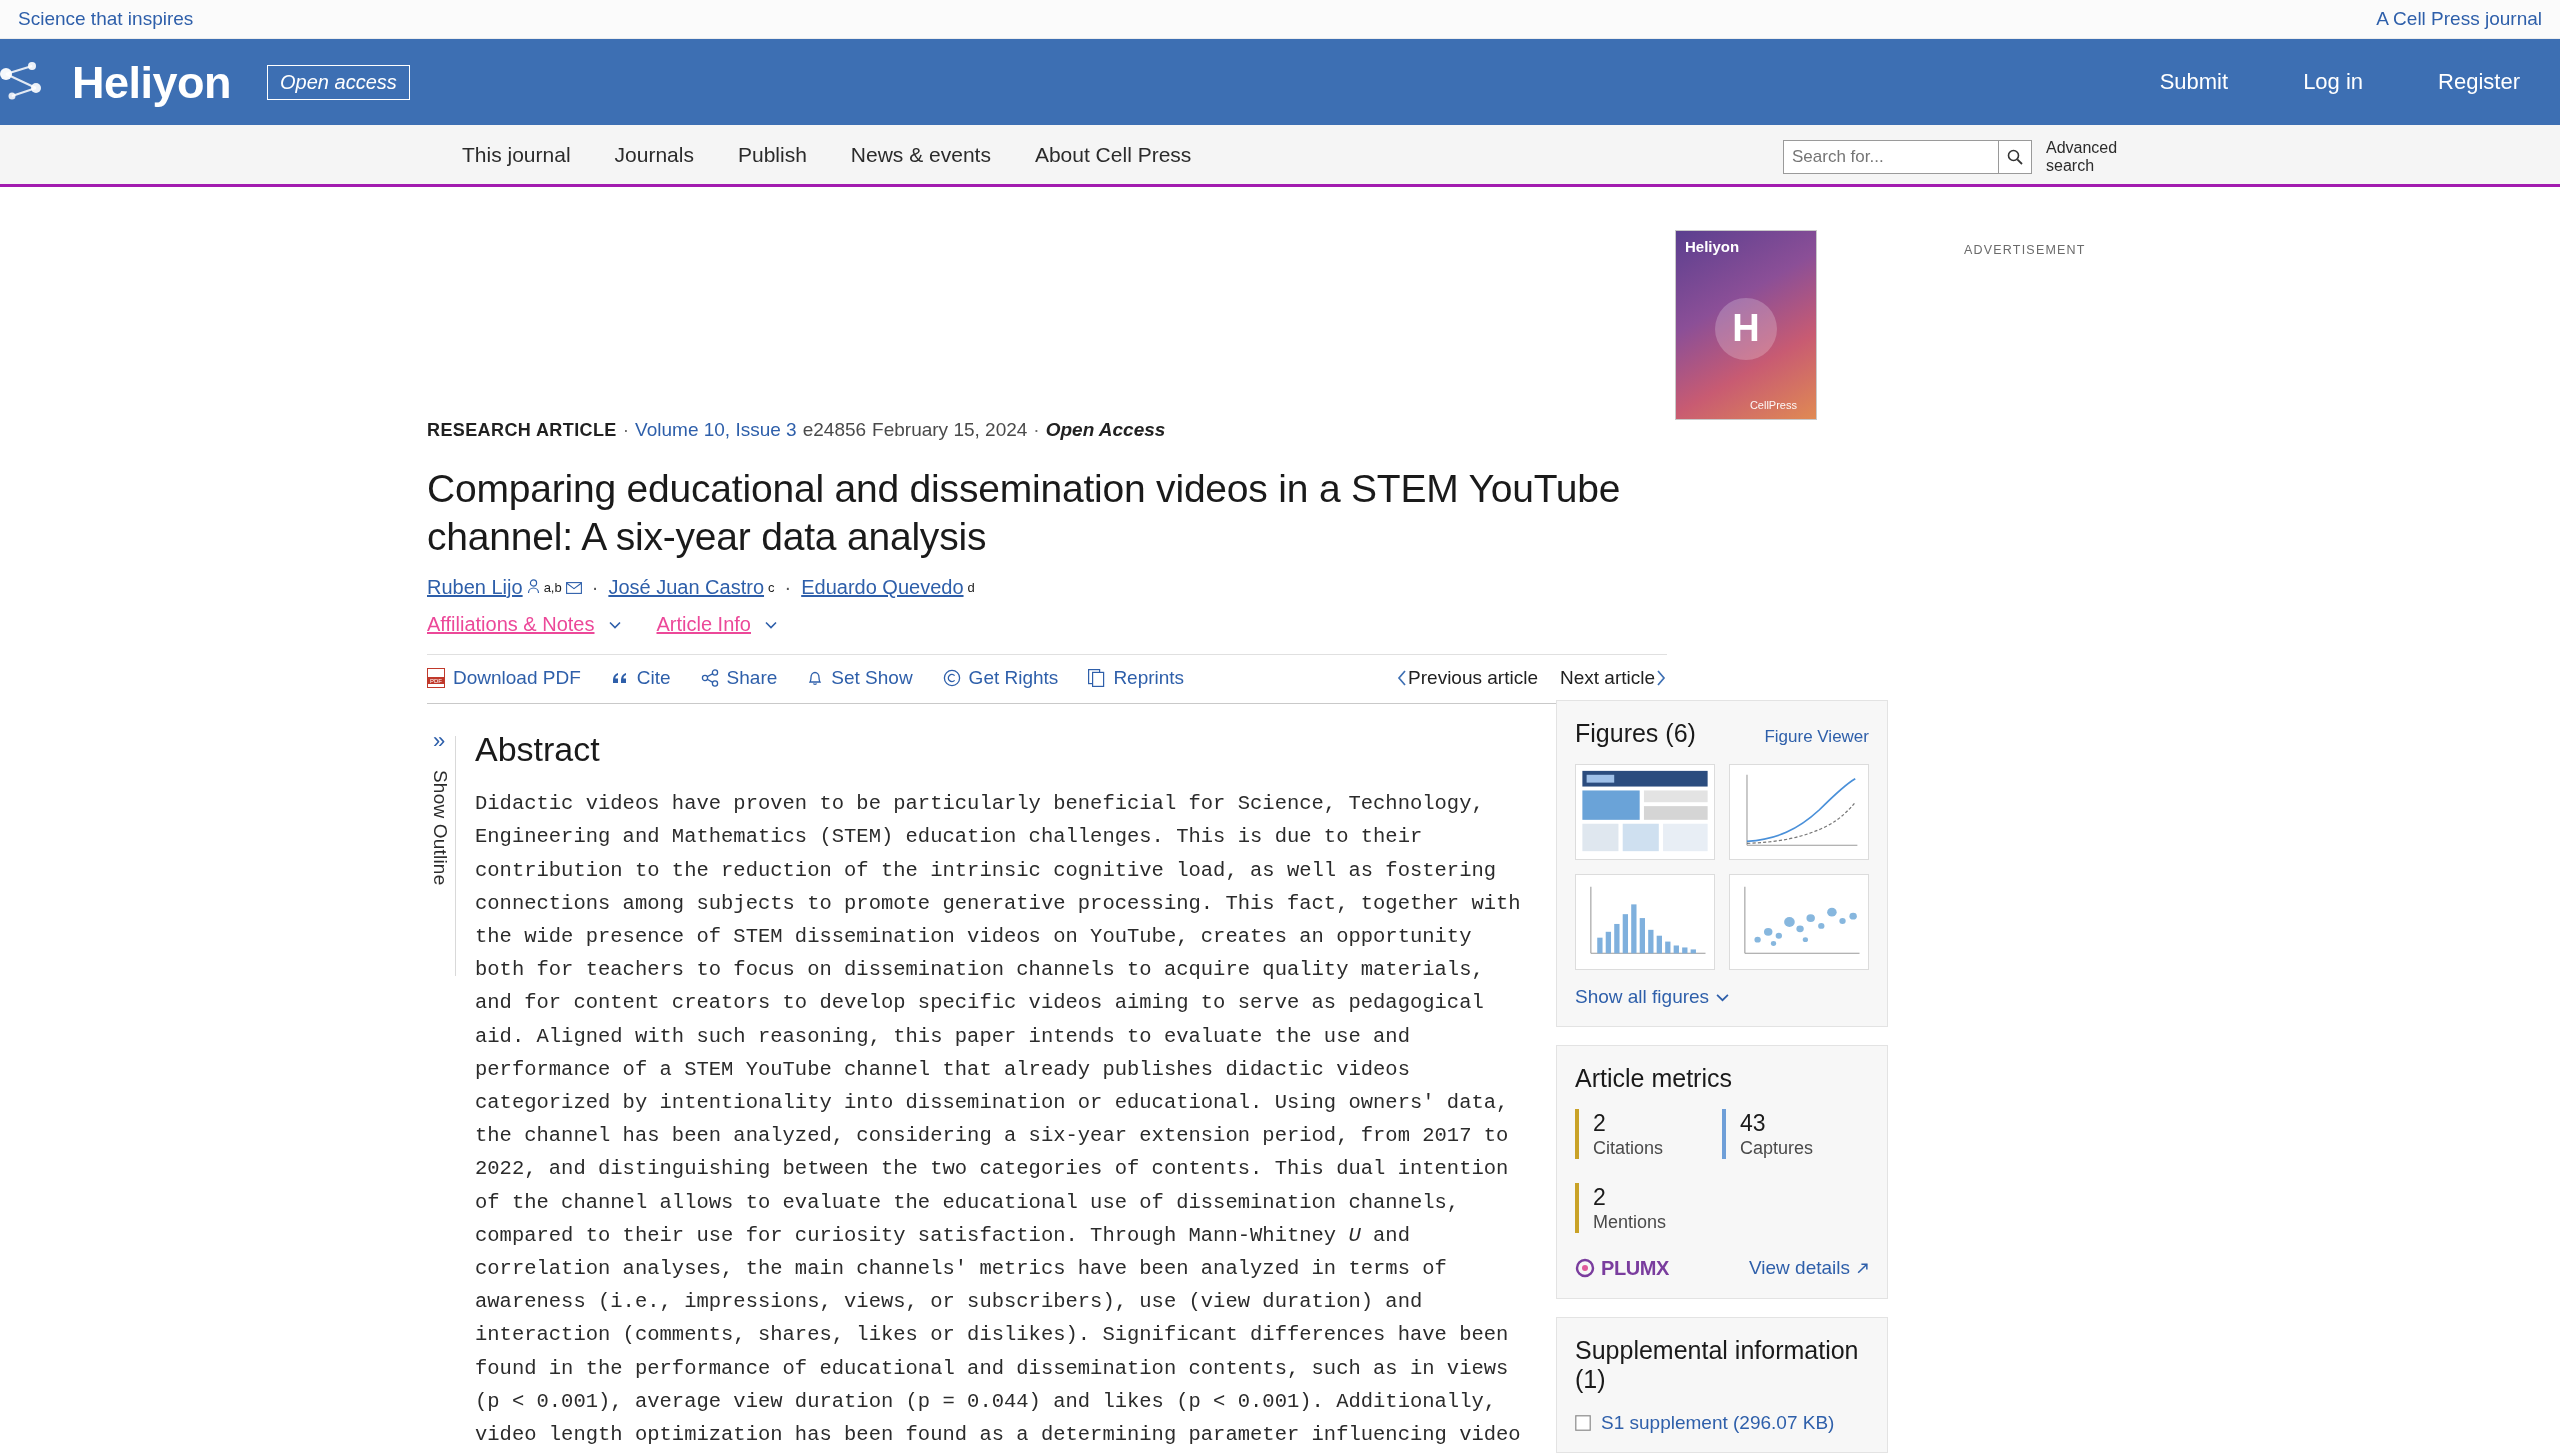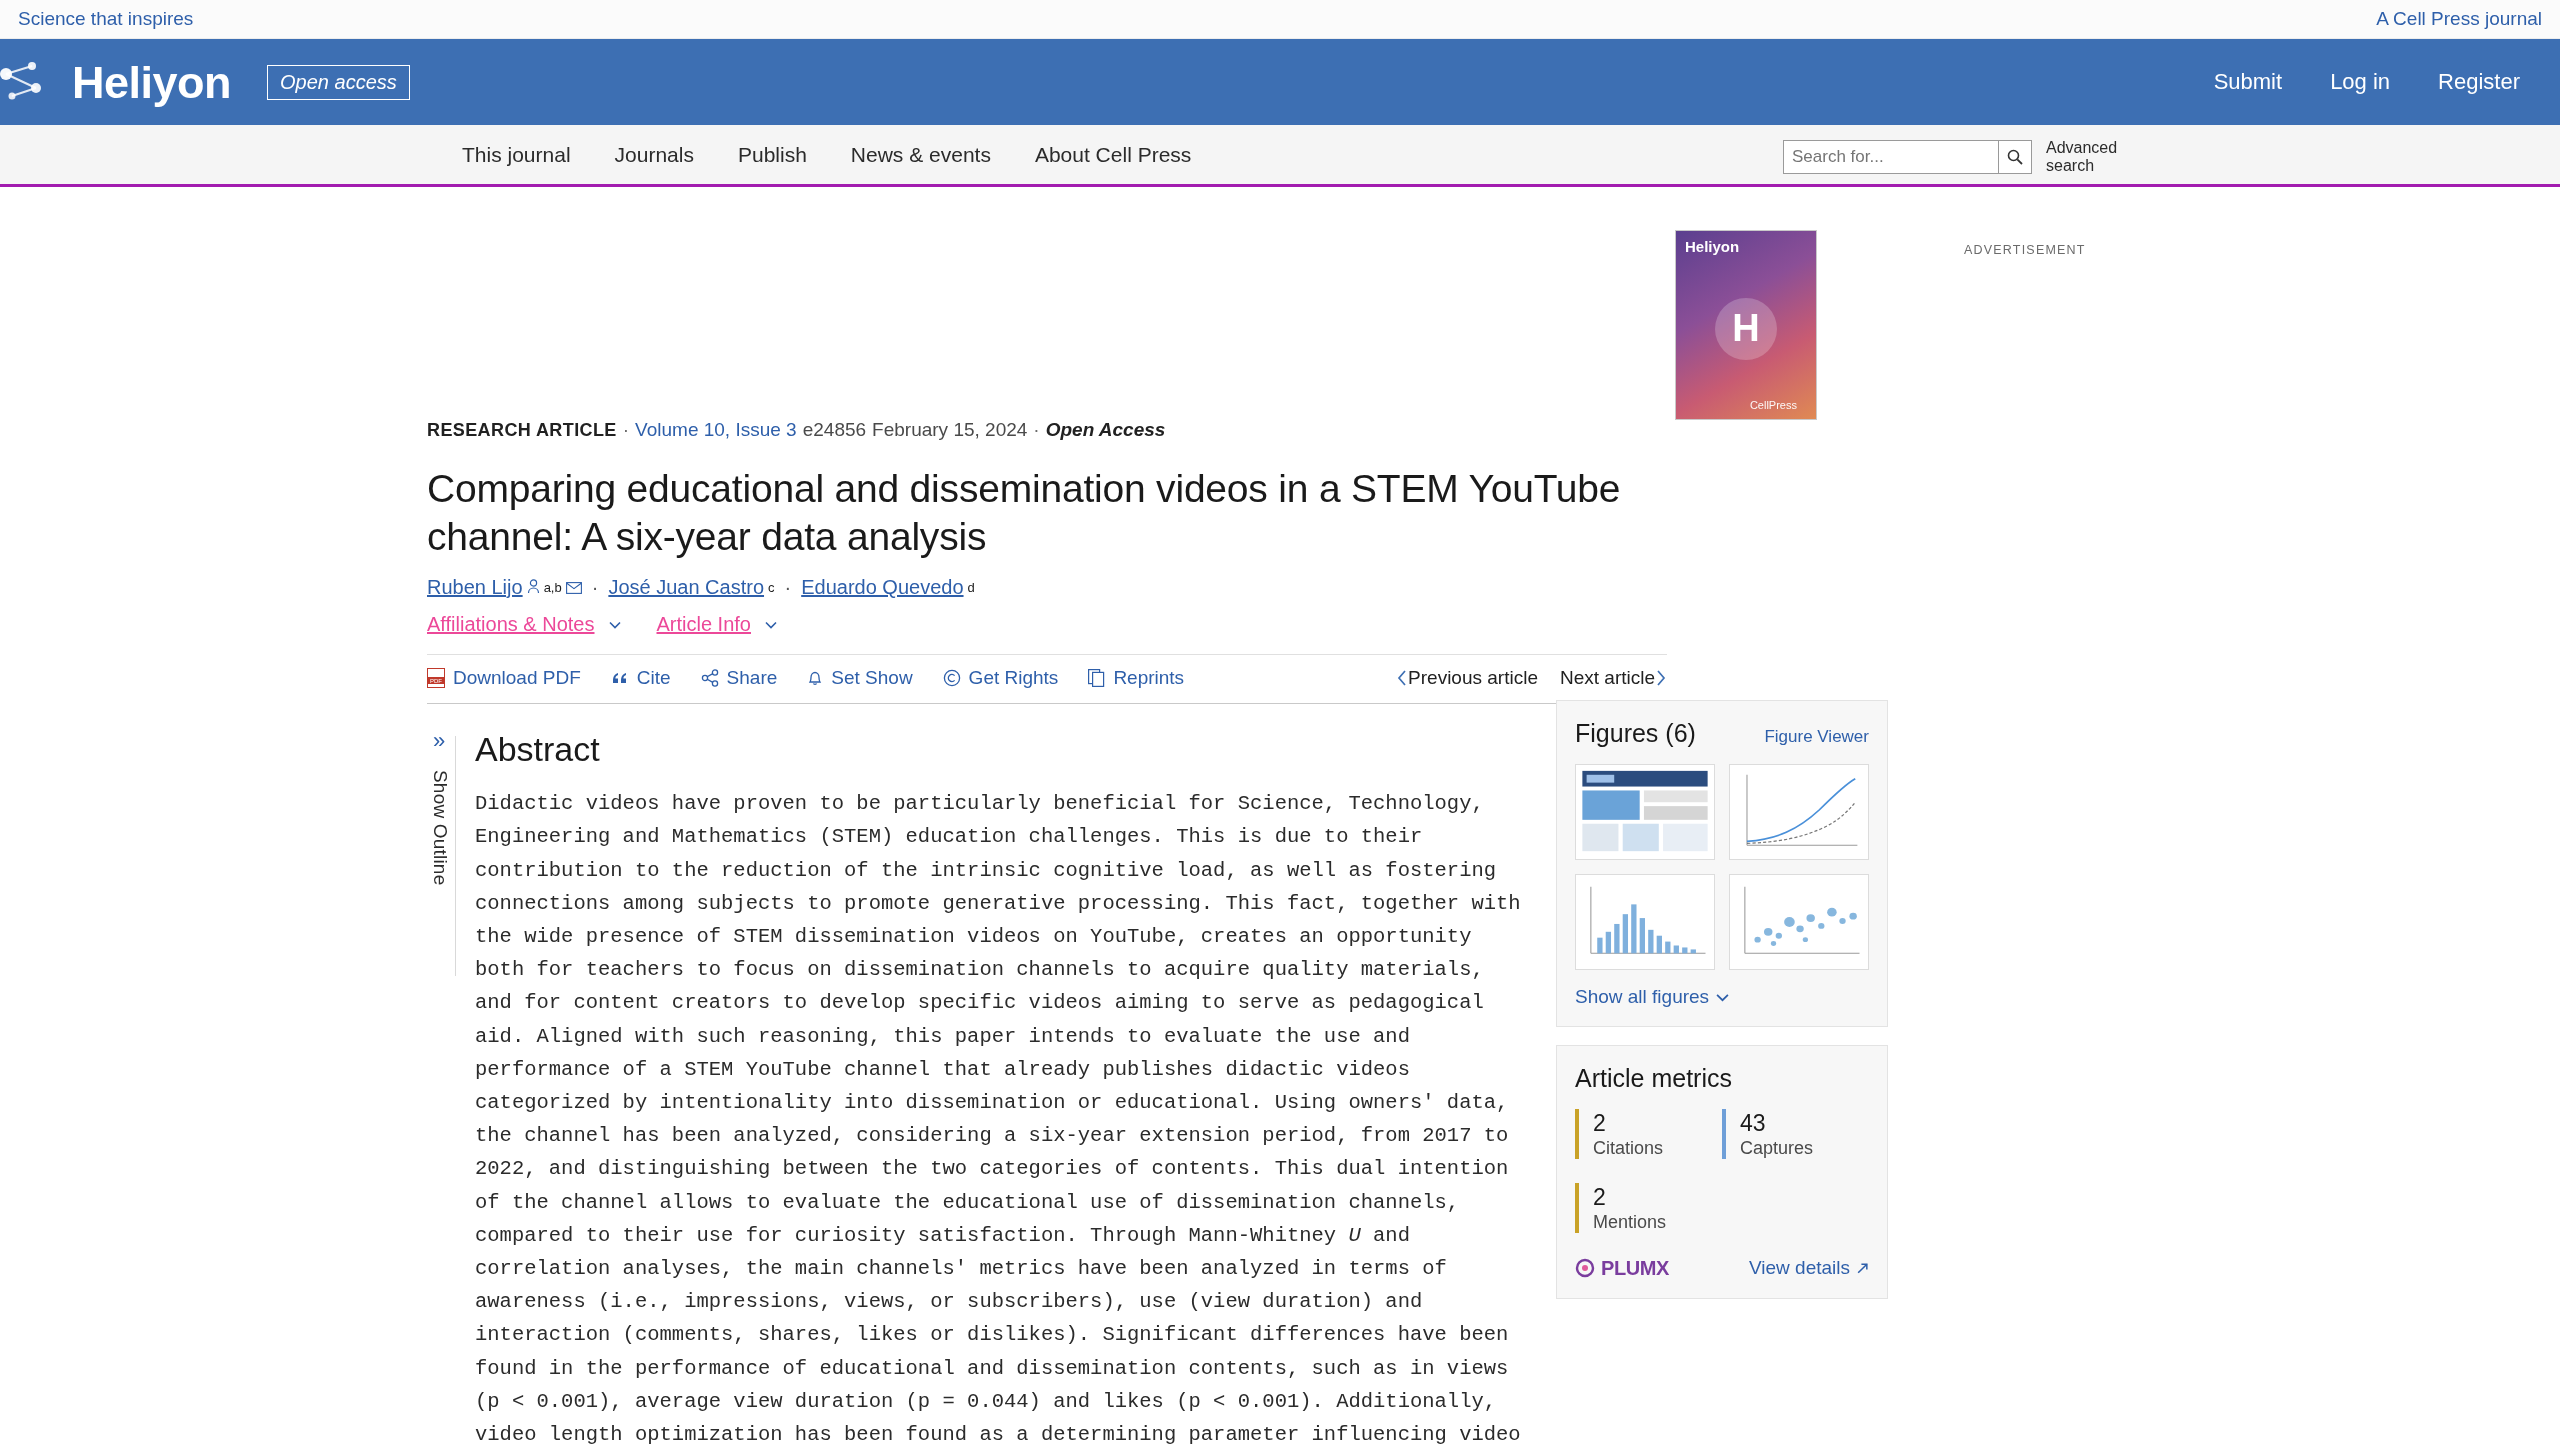--- a/index.html
+++ b/index.html
@@ -48,21 +48,21 @@
     margin-left: 18px;
     border: 1px solid #ffffff;
     color: #ffffff;
     font-size: 20px;
     font-style: italic;
     padding: 5px 12px;
     white-space: nowrap;
   }
   .banner-right {
     margin-left: auto;
-    display: flex; align-items: center; gap: 48px;
+    display: flex; align-items: center; gap: 75px;
   }
   .banner-right a {
     color: #ffffff; font-size: 22px; text-decoration: none;
   }
 
   
   .navbar {
     height: 62px;
     background: #f5f5f5;
     border-bottom: 3px solid #a21caf;
@@ -578,15 +578,24 @@
         <a href="#">
           <span>View details</span>
           <svg width="13" height="13" viewBox="0 0 12 12" aria-hidden="true">
             <path d="M2 10 L10 2" stroke="#2e5faa" stroke-width="1.4" fill="none"></path>
             <path d="M5 2 L10 2 L10 7" stroke="#2e5faa" stroke-width="1.4" fill="none"></path>
           </svg>
         </a>
       </div>
     </div>
 
+    <div class="card">
+      <div class="supp-title">Supplemental information (1)</div>
+      <div class="supp-item">
+        <svg width="16" height="16" viewBox="0 0 16 16" aria-hidden="true">
+          <rect x="0.8" y="0.8" width="14.4" height="14.4" fill="#fff" stroke="#8a8a8a" stroke-width="1.2"></rect>
+        </svg>
+        <span>S1 supplement (296.07 KB)</span>
+      </div>
+    </div>
 
   </div>
 </div>
 
 </body></html>

